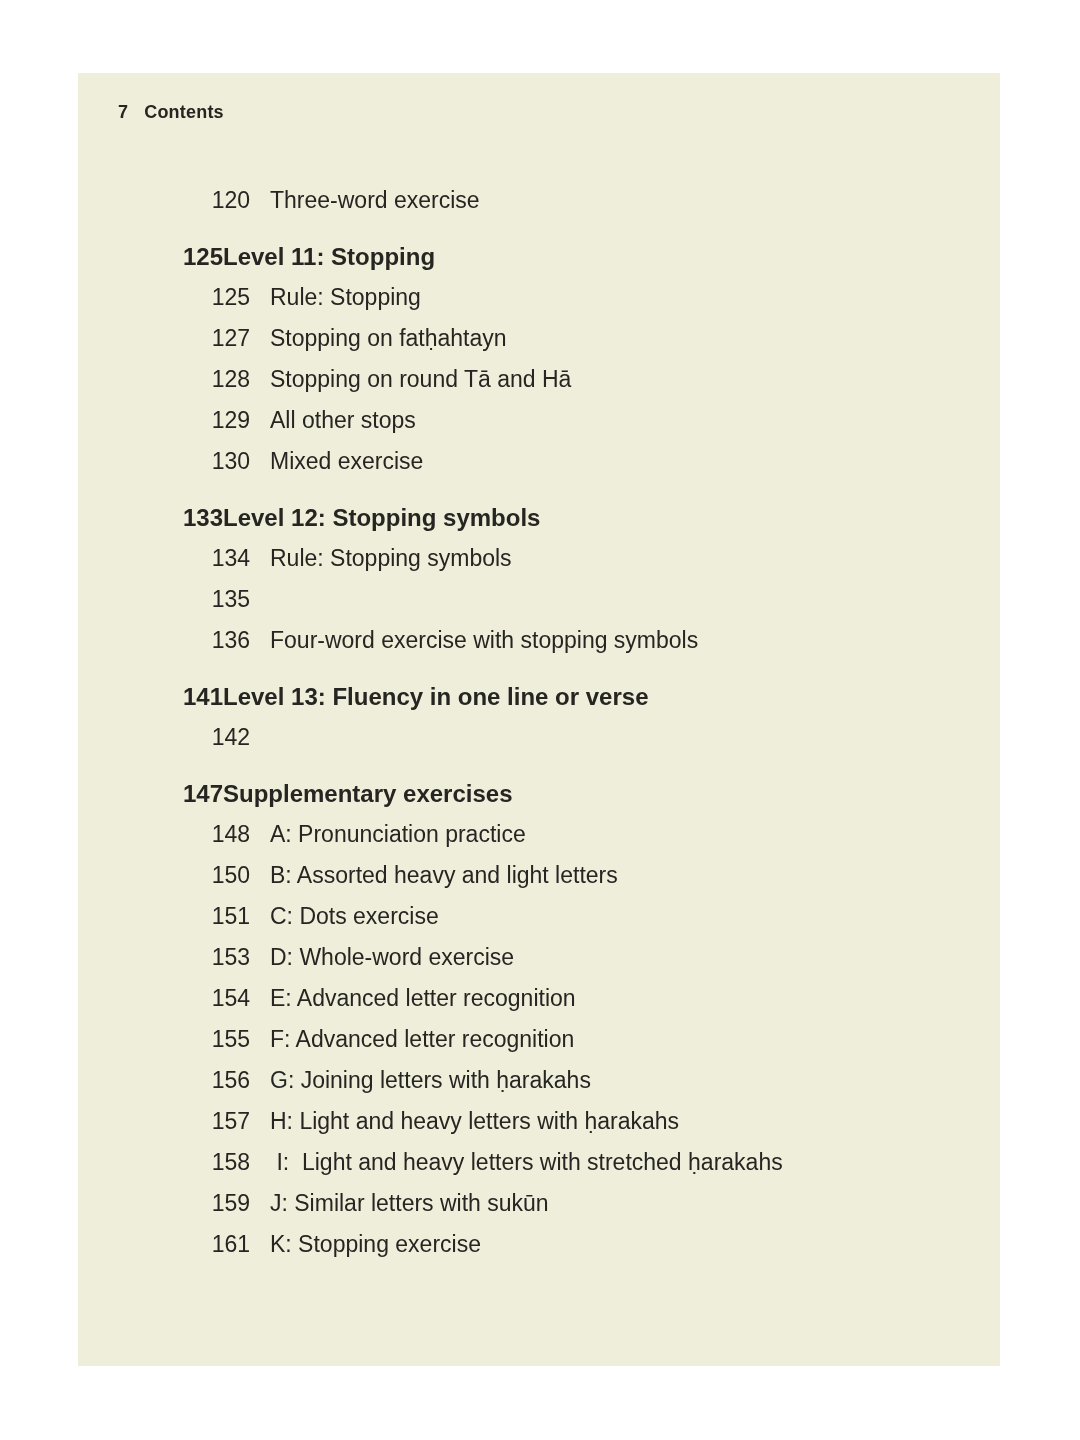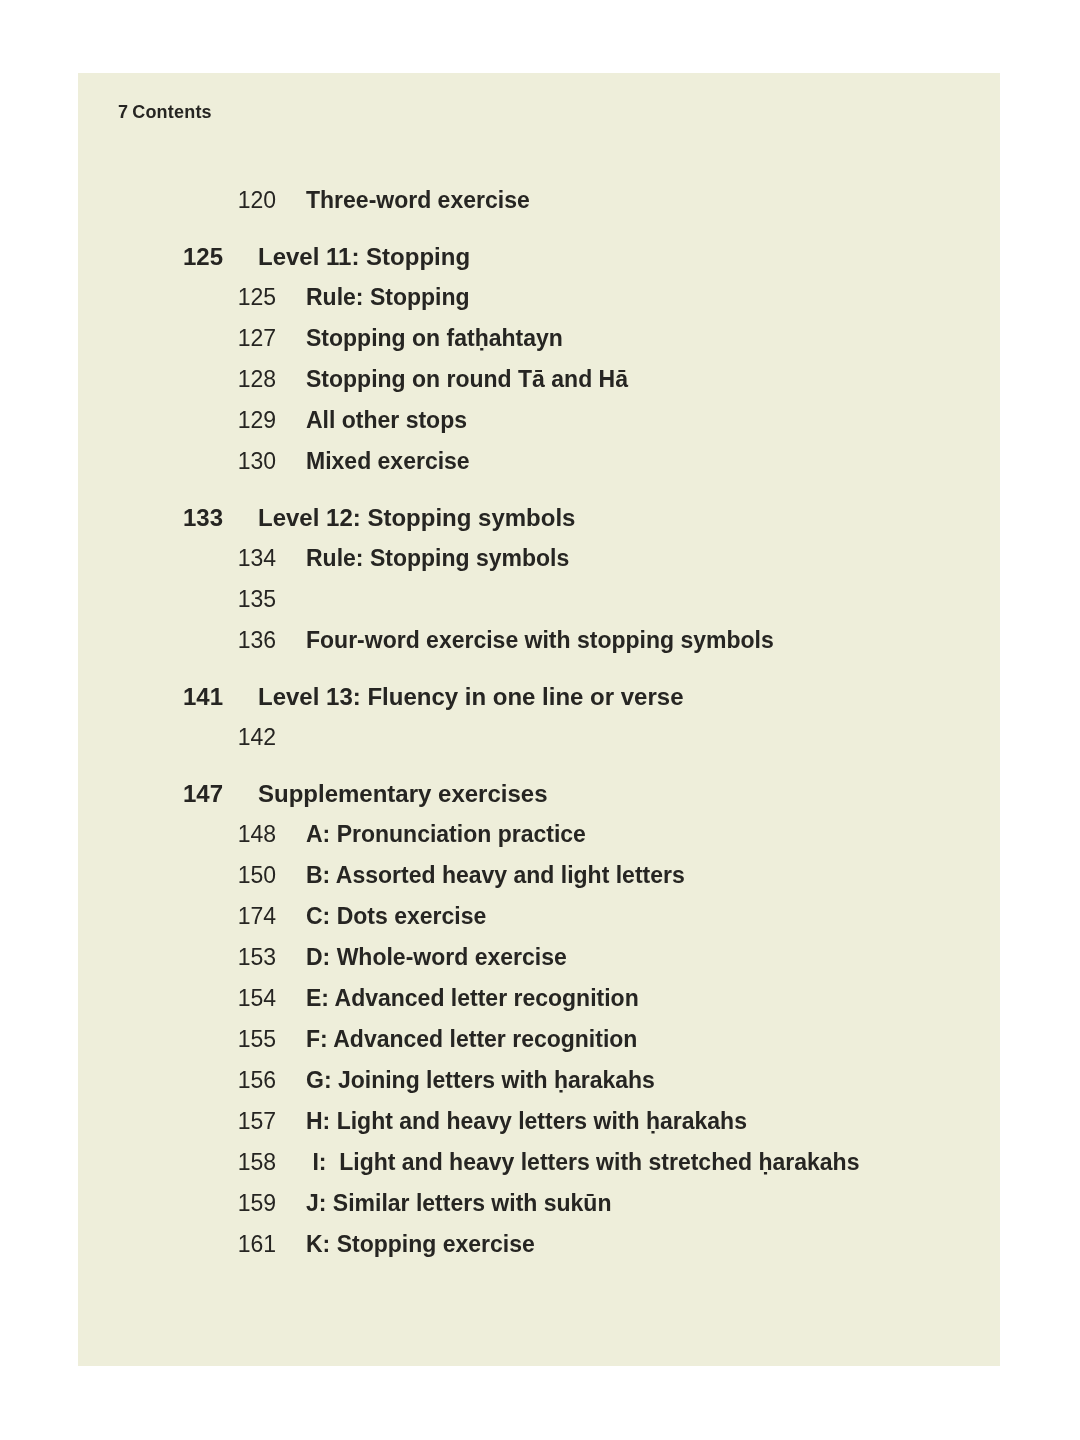--- a/index.html
+++ b/index.html
@@ -18,41 +18,41 @@
   }
   .page-header {
     position: absolute;
     left: 40px; top: 29px;
     font-weight: bold;
     font-size: 18px;
     letter-spacing: 0.2px;
     display: flex;
   }
   .page-header .hdr-num { min-width: 10px; }
-  .page-header .hdr-title { margin-left: 4px; }
+  .page-header .hdr-title { margin-left: 16px; }
   .toc {
     position: absolute;
     top: 107px; left: 0; right: 0;
   }
   .row {
     display: flex;
     line-height: 41px;
     font-size: 23px;
   }
   .row .num { flex: 0 0 80px; text-align: right; }
   .row .label { white-space: pre-wrap; }
-  .row.item { padding-left: 118px; }
-  .row.item .label { margin-left: 30px; font-weight: bold; }
+  .row.item { padding-left: 92px; }
+  .row.item .label { margin-left: 20px; }
   .row.heading {
     padding-left: 65px;
     font-weight: bold;
     font-size: 24px;
     margin-top: 15px;
   }
-  .row.heading .label { margin-left: 35px; }
+  .row.heading .label { }
 </style>
 </head>
 <body>
 
 <div class="page">
 
   <div class="page-header">
     <span class="hdr-num">7</span>
     <span class="hdr-title">Contents</span>
   </div>
@@ -131,21 +131,21 @@
       <span class="num">148</span>
       <span class="label">A: Pronunciation practice</span>
     </div>
 
     <div class="row item">
       <span class="num">150</span>
       <span class="label">B: Assorted heavy and light letters</span>
     </div>
 
     <div class="row item">
-      <span class="num">174</span>
+      <span class="num">151</span>
       <span class="label">C: Dots exercise</span>
     </div>
 
     <div class="row item">
       <span class="num">153</span>
       <span class="label">D: Whole-word exercise</span>
     </div>
 
     <div class="row item">
       <span class="num">154</span>

